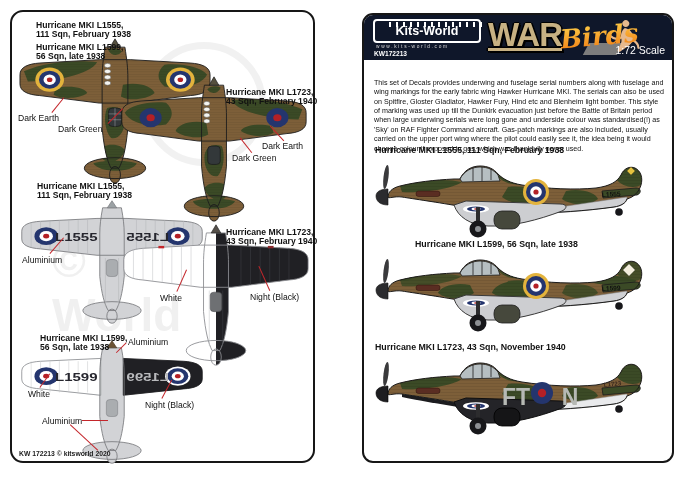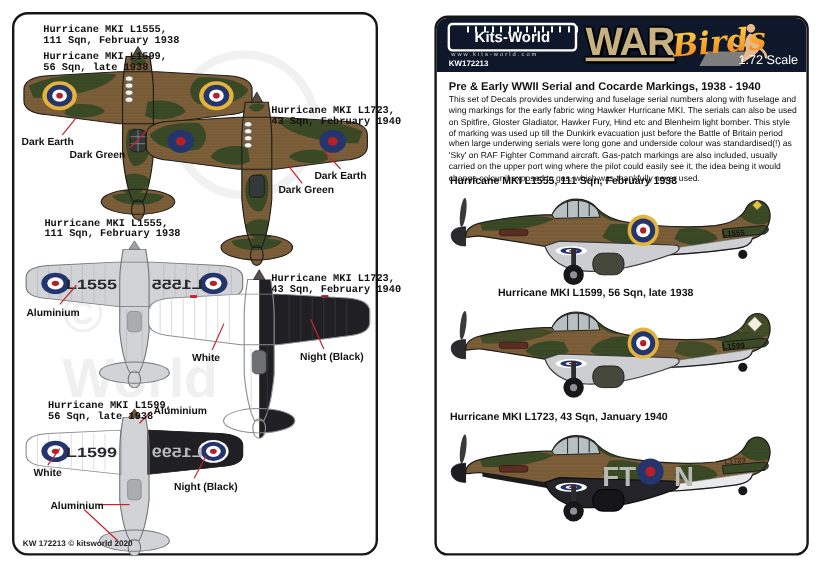--- a/index.html
+++ b/index.html
@@ -1,23 +1,23 @@
 <!DOCTYPE html>
 <html><head>
 <meta charset="utf-8">
 <style>
   html,body{margin:0;padding:0;}
   body{width:680px;height:480px;background:#fff;position:relative;overflow:hidden;
        font-family:"Liberation Sans",sans-serif;color:#111;}
   .panel{position:absolute;background:#fff;border:2.4px solid #161616;border-radius:13px;}
   #left-panel{left:10px;top:10px;width:301px;height:449px;}
   #right-panel{left:362px;top:13px;width:308px;height:446px;overflow:hidden;border-radius:11px;}
-  .cap{position:absolute;font-size:8.6px;font-weight:bold;line-height:1.1;white-space:nowrap;z-index:6;font-family:Liberation Mono, monospace;}
+  .cap{position:absolute;font-size:8.6px;font-weight:bold;line-height:1.1;white-space:nowrap;z-index:6;}
   .cap span{display:block;}
-  .lbl{position:absolute;font-size:8.6px;font-weight:bold;white-space:nowrap;z-index:6;}
+  .lbl{position:absolute;font-size:8.6px;font-weight:normal;white-space:nowrap;z-index:6;}
   .lead{position:absolute;height:1.4px;background:#c4262b;transform-origin:0 50%;z-index:5;}
   .plan{position:absolute;z-index:2;}
   .footer{position:absolute;left:7px;top:438px;font-size:6.8px;font-weight:bold;color:#222;z-index:7;}
   .ghost{position:absolute;color:rgba(110,110,110,0.10);font-weight:bold;z-index:1;pointer-events:none;}
   .ghost-circle{position:absolute;border:7px solid rgba(120,120,120,0.10);border-radius:50%;z-index:1;}
   
   .rp-header{position:absolute;left:0;top:0;width:100%;height:45px;background:#0f172a;z-index:3;}
   .logo-box{position:absolute;left:9px;top:4px;width:104px;height:20px;border:2px solid #fff;
             border-radius:4px;color:#fff;font-weight:bold;font-size:12.5px;text-align:center;line-height:20px;}
   .ticks{position:absolute;left:14px;top:1px;width:94px;height:5px;
@@ -280,26 +280,25 @@
     <div class="birds">Birds</div>
     <svg class="pinup" width="36" height="42" viewBox="0 0 40 44">
       <path d="M22,3 C24,3 26,5 26,7 C26,9 24,11 22,11 C20,11 18,9 18,7 C18,5 20,3 22,3 Z
                M21,12 C28,14 32,20 30,26 C28,31 22,34 16,38 C14,39 12,38 13,36 C16,31 18,28 17,24 C16,20 17,15 21,12 Z" fill="#e6b98e"></path>
       <path d="M18,22 C13,25 8,24 5,21 M29,25 C33,27 36,30 36,34" stroke="#e6b98e" stroke-width="2.4" fill="none" stroke-linecap="round"></path>
     </svg>
     <div class="scale-slash"></div>
     <div class="scale-text">1:72  Scale</div>
   </div>
 
-  <div class="rp-title">Pre &amp; Early WWII Serial and Cocarde Markings, 1938 - 1940</div>
   <div class="rp-body">This set of Decals provides underwing and fuselage serial numbers along with fuselage and wing markings for the early fabric wing Hawker Hurricane MKI. The serials can also be used on Spitfire, Gloster Gladiator, Hawker Fury, Hind etc and Blenheim light bomber. This style of marking was used up till the Dunkirk evacuation just before the Battle of Britain period when large underwing serials were long gone and underside colour was standardised(!) as 'Sky' on RAF Fighter Command aircraft. Gas-patch markings are also included, usually carried on the upper port wing where the pilot could easily see it, the idea being it would change colour if exposed to gas, which was thankfully never used.</div>
 
   <div class="rp-cap" style="left:11px;top:130px;">Hurricane MKI  L1555, 111 Sqn, February 1938</div>
   <div class="rp-cap" style="left:11px;top:224px;padding-left:40px;">Hurricane MKI  L1599, 56 Sqn, late 1938</div>
-  <div class="rp-cap" style="left:11px;top:327px;">Hurricane MKI  L1723, 43 Sqn, January 1940</div>
+  <div class="rp-cap" style="left:11px;top:327px;">Hurricane MKI  L1723, 43 Sqn, November 1940</div>
 
   <svg class="profile" style="left:5px;top:140px;" width="298" height="86" viewBox="0 0 296 86">
     <defs>
       <path id="prFus" d="M18,42 C18,37 22,33 30,31 C46,27 64,25 84,24 L90,24 C94,15 102,11 110,11 C118,11 124,14 128,19 C133,24 140,28 152,30 C178,34 205,35 226,33 C240,31 247,27 251,20 C254,13 260,11 265,13 C271,16 273,23 271,30 C269,37 264,42 257,44 C256,48 251,51 244,52 C215,56 185,58 158,58 C135,58 112,56 94,52 C66,47 44,44 32,42 C24,41 18,44 18,42 Z"></path>
       <path id="prGreen" d="M30,31 C52,25 74,23 92,27 C80,35 50,38 32,37 Z
                M132,14 C146,12 158,18 160,26 C150,32 136,30 128,22 Z
                M138,32 C158,30 172,36 174,44 C162,52 142,50 132,42 Z
                M196,36 C212,33 226,38 228,44 C218,52 200,50 192,44 Z
                M246,24 C250,15 259,11 265,13 C271,16 273,23 271,30 C264,34 252,32 246,24 Z
                M226,52 C236,49 246,50 250,53 C244,57 230,57 226,52 Z"></path>

